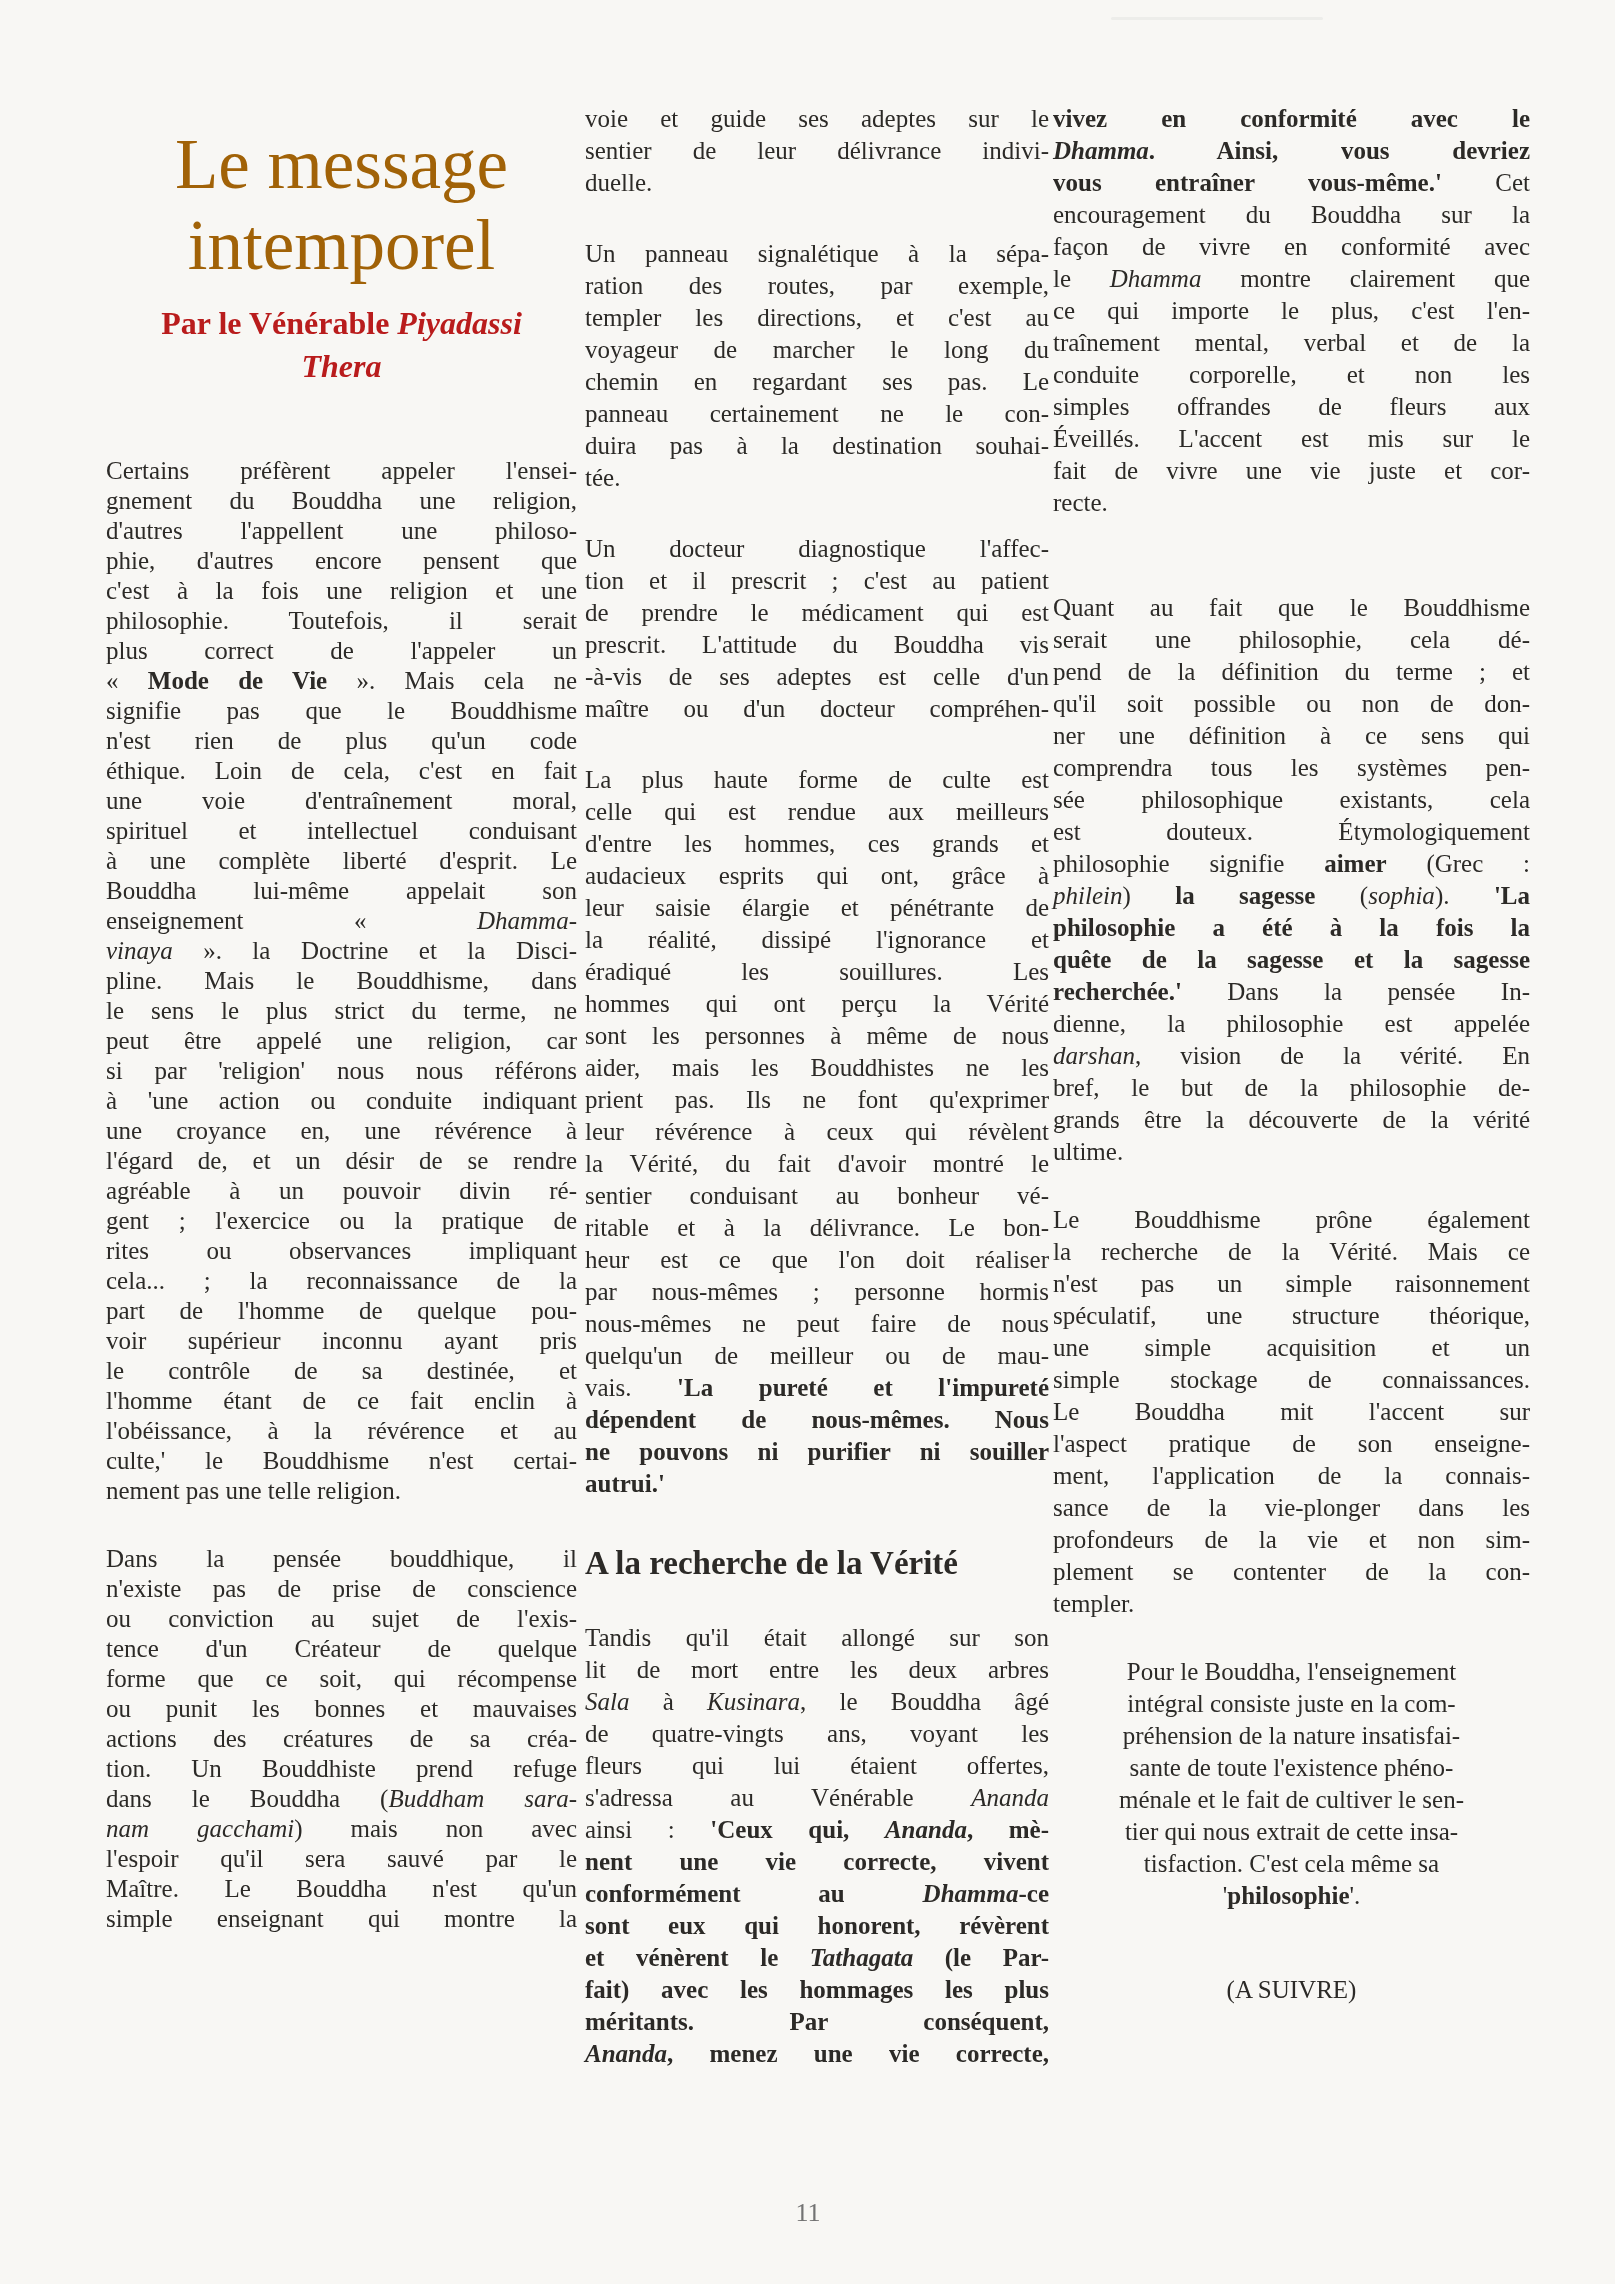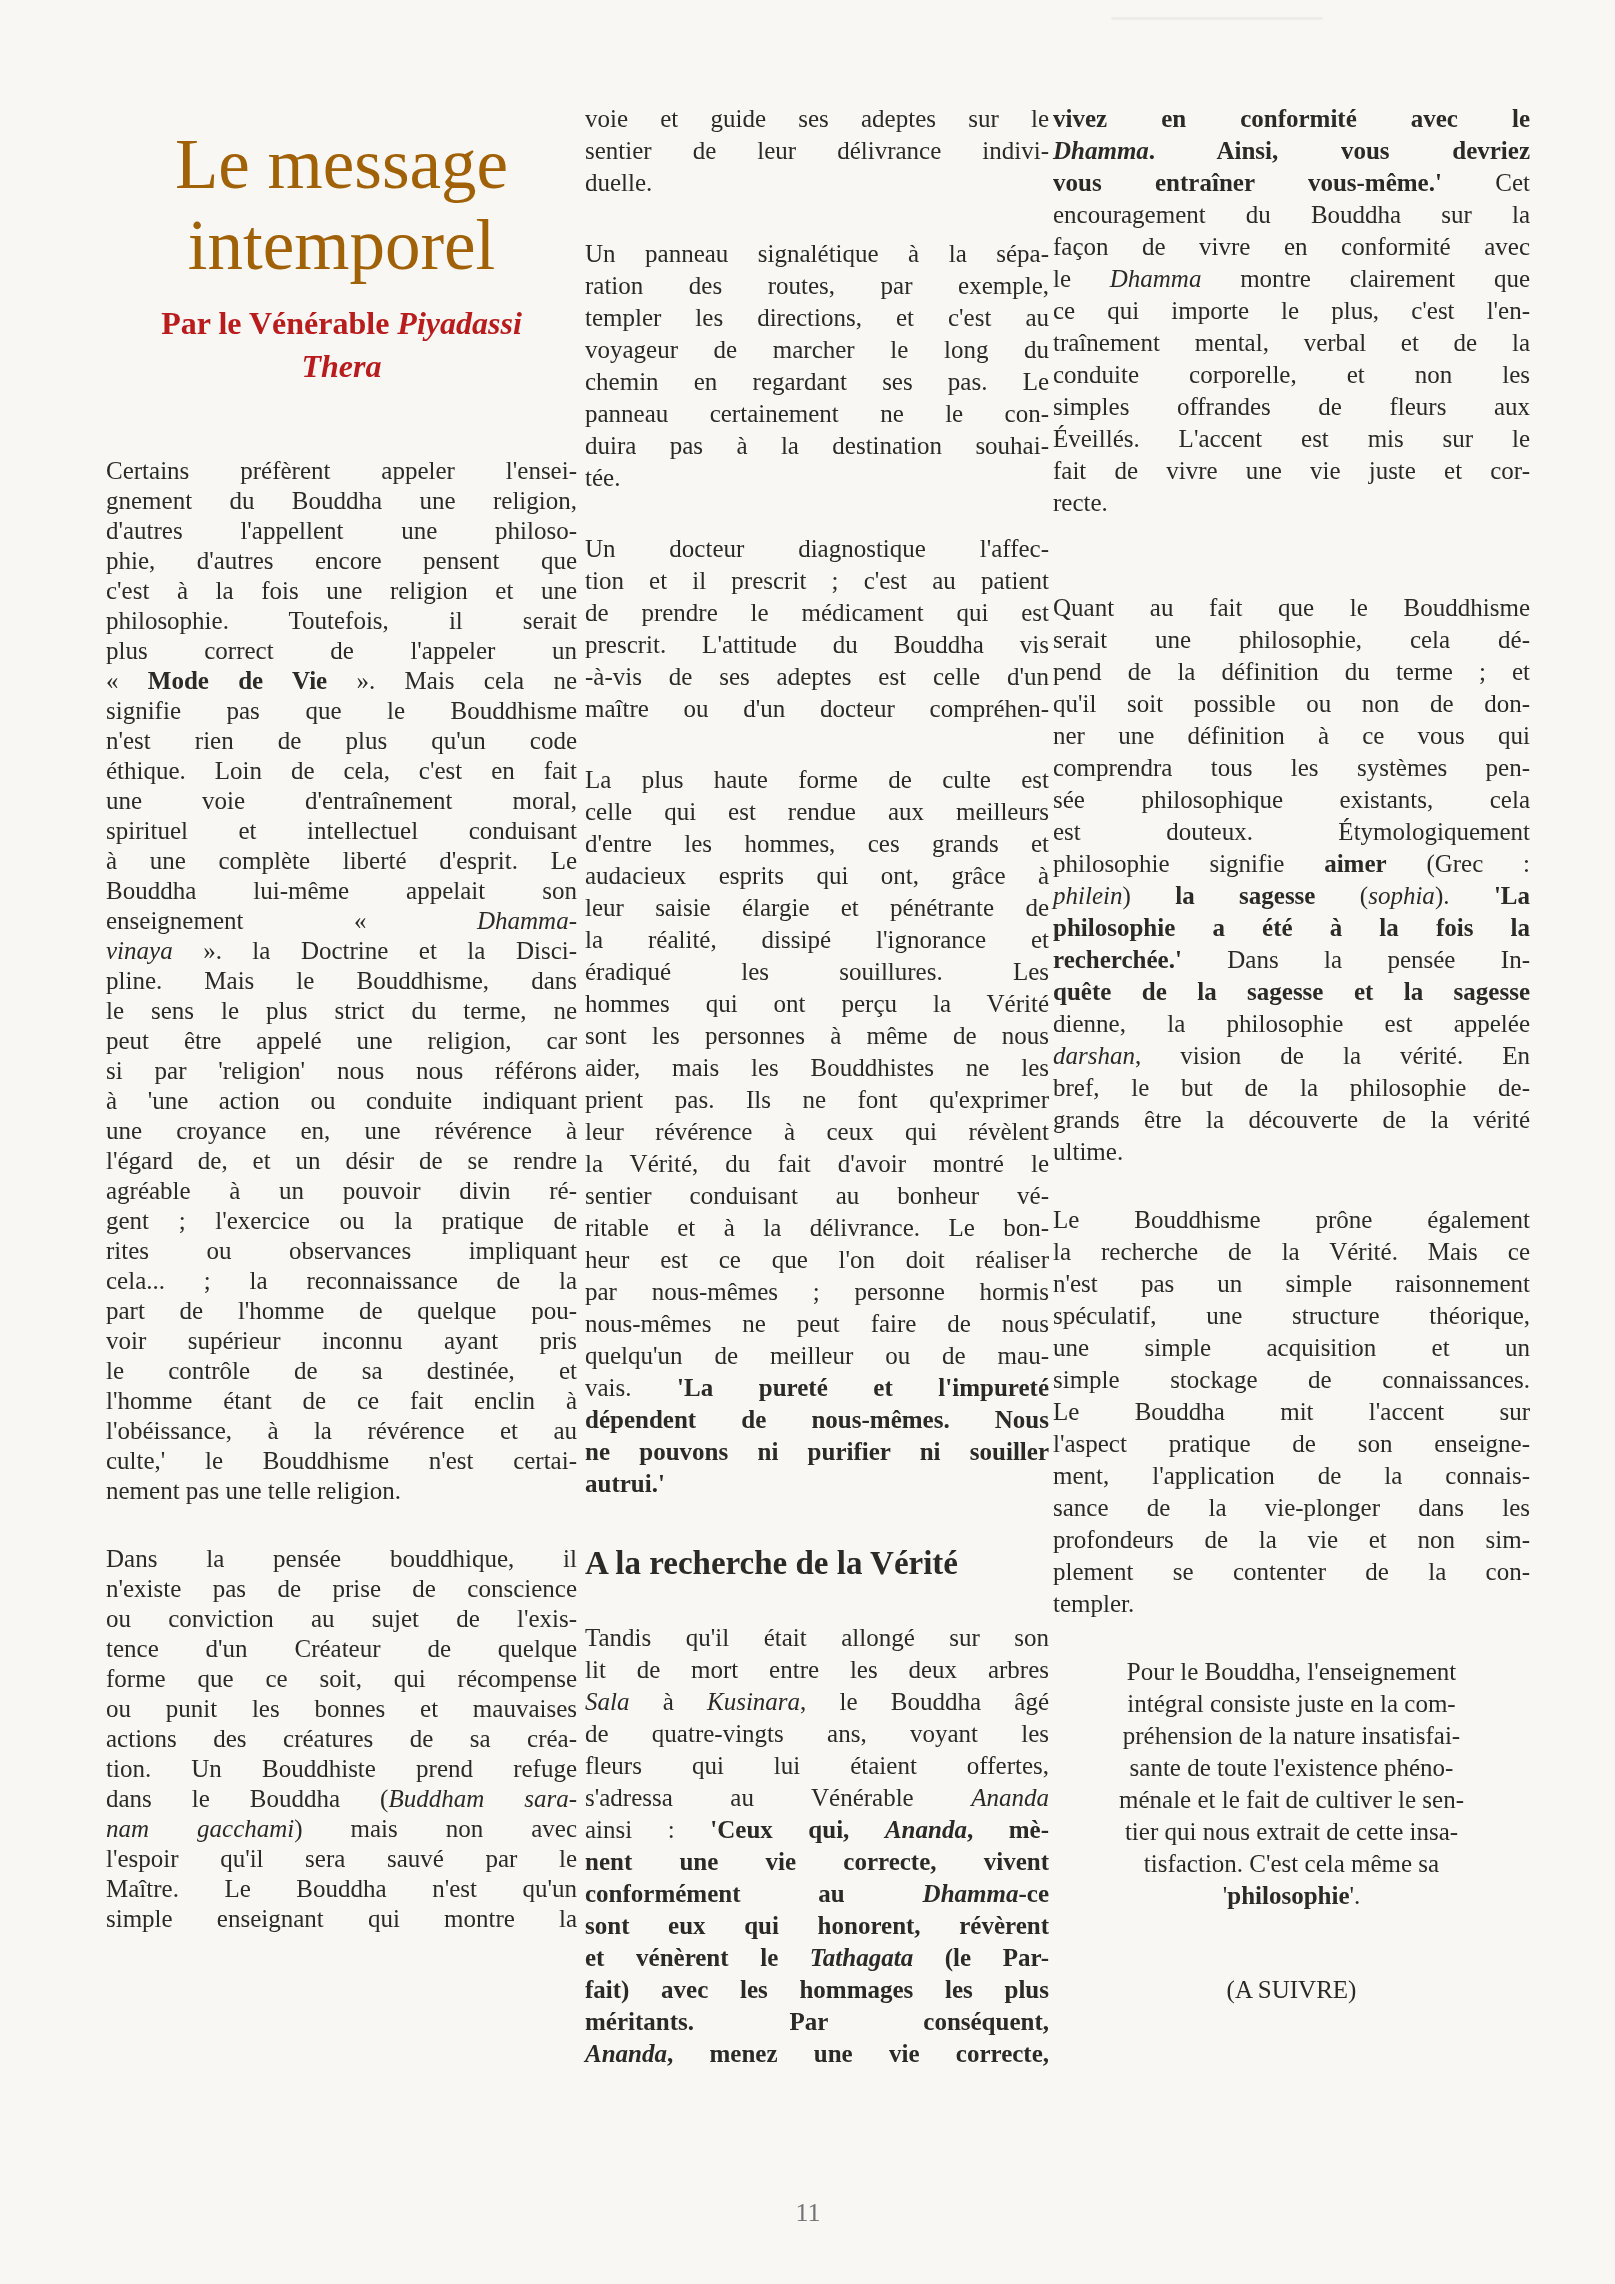--- a/index.html
+++ b/index.html
@@ -223,29 +223,29 @@
       <div class="line"><span class="">simples offrandes de fleurs aux</span></div>
       <div class="line"><span class="">Éveillés. L'accent est mis sur le</span></div>
       <div class="line"><span class="">fait de vivre une vie juste et cor-</span></div>
       <div class="line end"><span class="">recte.</span></div>
     </div>
     <div class="block p gap-xl">
       <div class="line"><span class="">Quant au fait que le Bouddhisme</span></div>
       <div class="line"><span class="">serait une philosophie, cela dé-</span></div>
       <div class="line"><span class="">pend de la définition du terme ; et</span></div>
       <div class="line"><span class="">qu'il soit possible ou non de don-</span></div>
-      <div class="line"><span class="">ner une définition à ce vous qui</span></div>
+      <div class="line"><span class="">ner une définition à ce sens qui</span></div>
       <div class="line"><span class="">comprendra tous les systèmes pen-</span></div>
       <div class="line"><span class="">sée philosophique existants, cela</span></div>
       <div class="line"><span class="">est douteux. Étymologiquement</span></div>
       <div class="line"><span class="">philosophie signifie </span><span class="b ">aimer</span><span class=""> (Grec :</span></div>
       <div class="line"><span class="i">philein</span><span class="">) </span><span class="b ">la sagesse</span><span class=""> (</span><span class="i">sophia</span><span class="">). </span><span class="b ">'La</span></div>
       <div class="line"><span class="b ">philosophie a été à la fois la</span></div>
+      <div class="line"><span class="b ">quête de la sagesse et la sagesse</span></div>
       <div class="line"><span class="b ">recherchée.'</span><span class=""> Dans la pensée In-</span></div>
-      <div class="line"><span class="b ">quête de la sagesse et la sagesse</span></div>
       <div class="line"><span class="">dienne, la philosophie est appelée</span></div>
       <div class="line"><span class="i">darshan</span><span class="">, vision de la vérité. En</span></div>
       <div class="line"><span class="">bref, le but de la philosophie de-</span></div>
       <div class="line"><span class="">grands être la découverte de la vérité</span></div>
       <div class="line end"><span class="">ultime.</span></div>
     </div>
     <div class="block p">
       <div class="line"><span class="">Le Bouddhisme prône également</span></div>
       <div class="line"><span class="">la recherche de la Vérité. Mais ce</span></div>
       <div class="line"><span class="">n'est pas un simple raisonnement</span></div>

